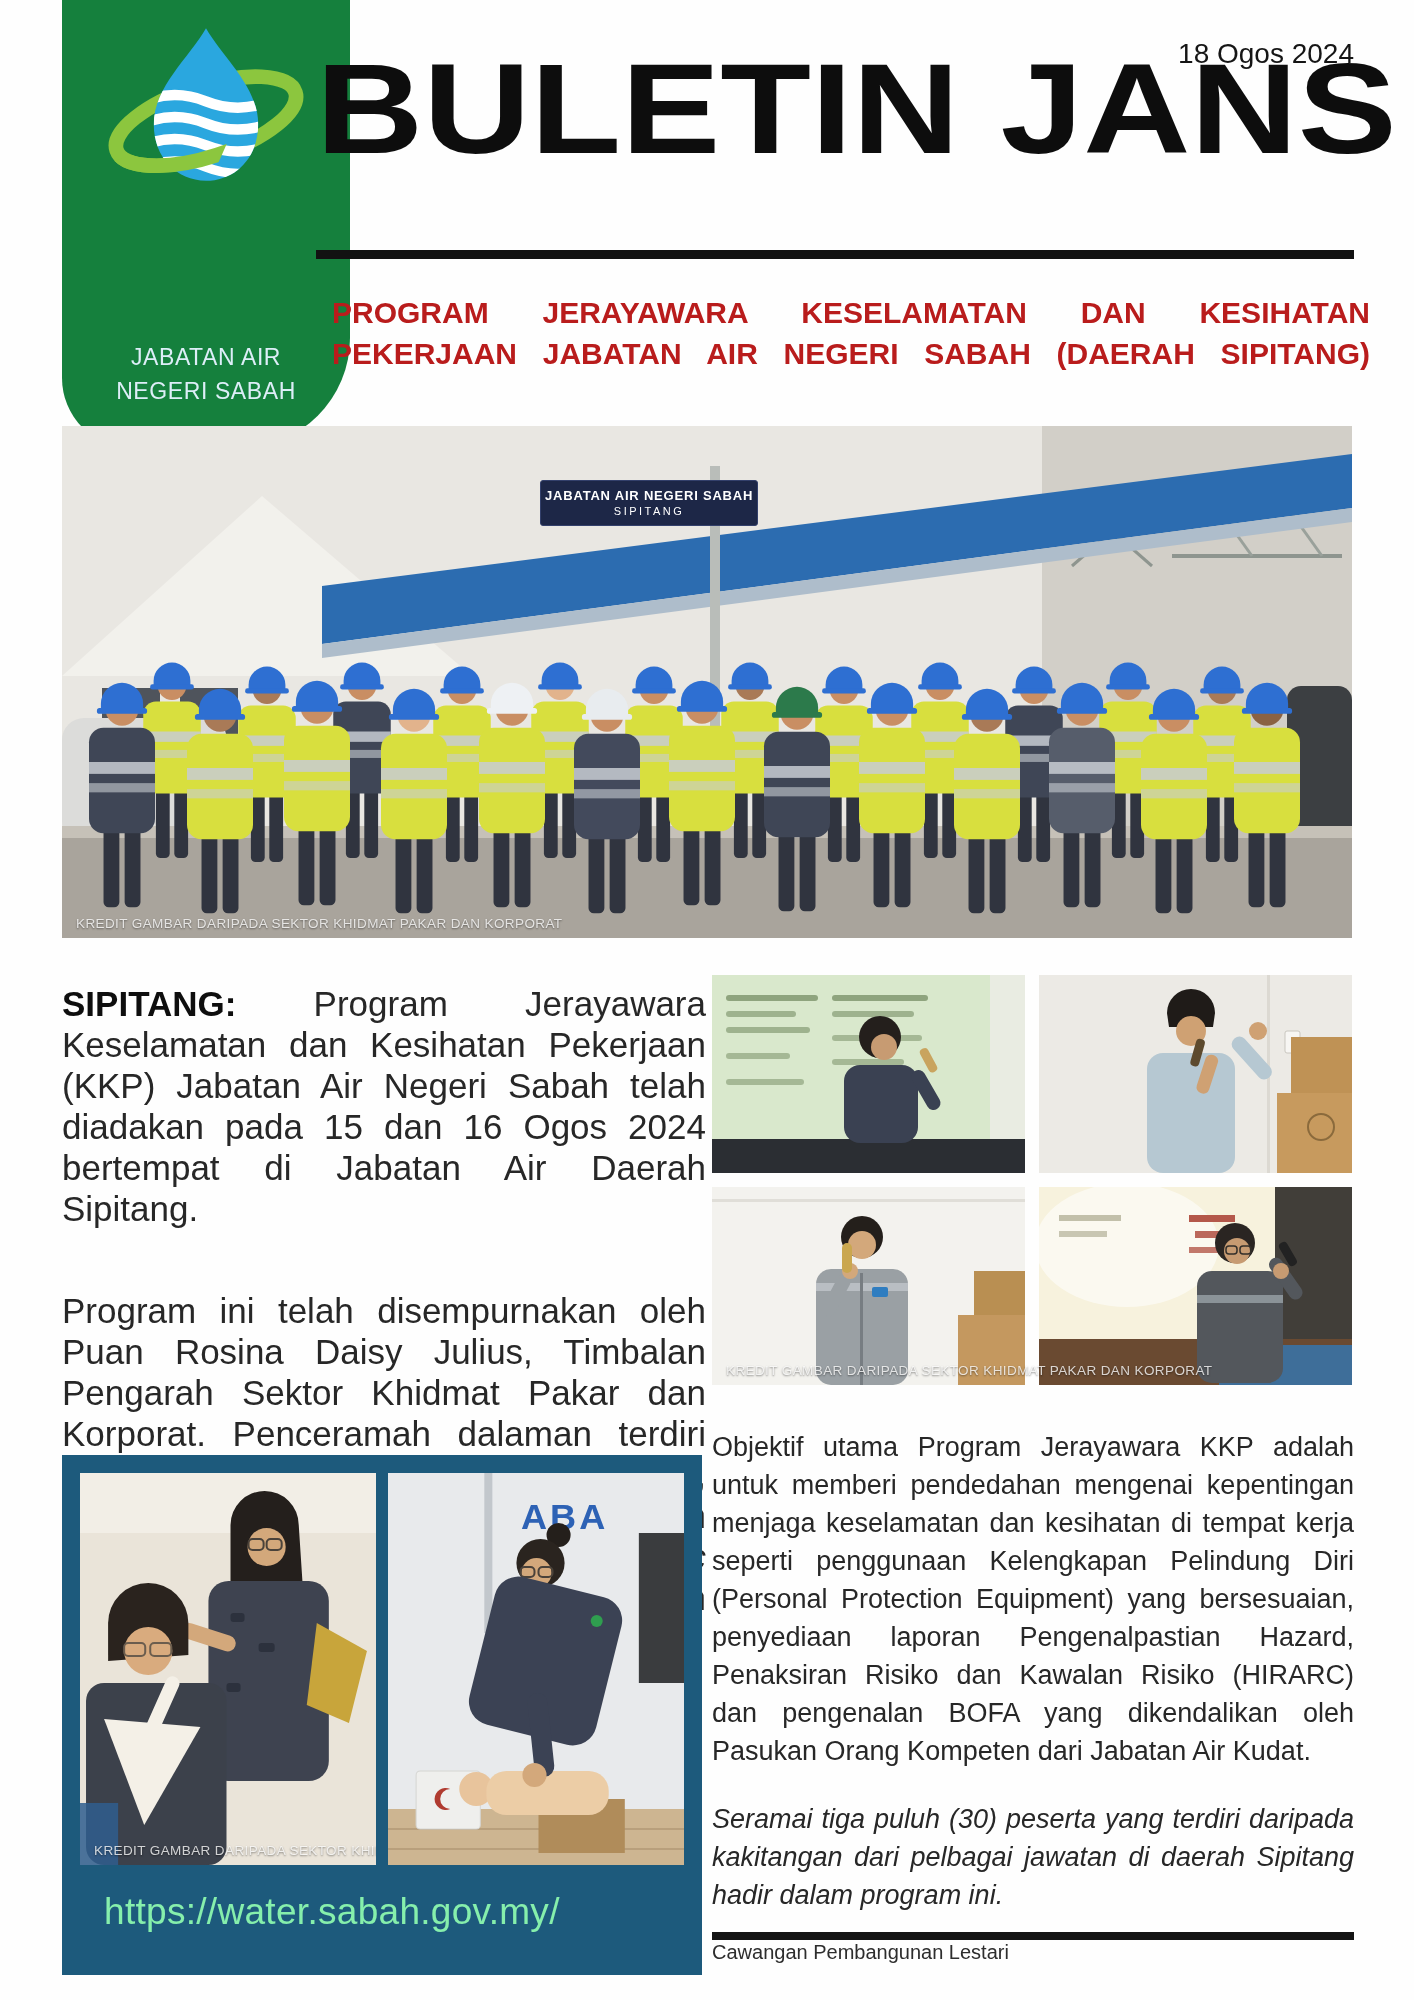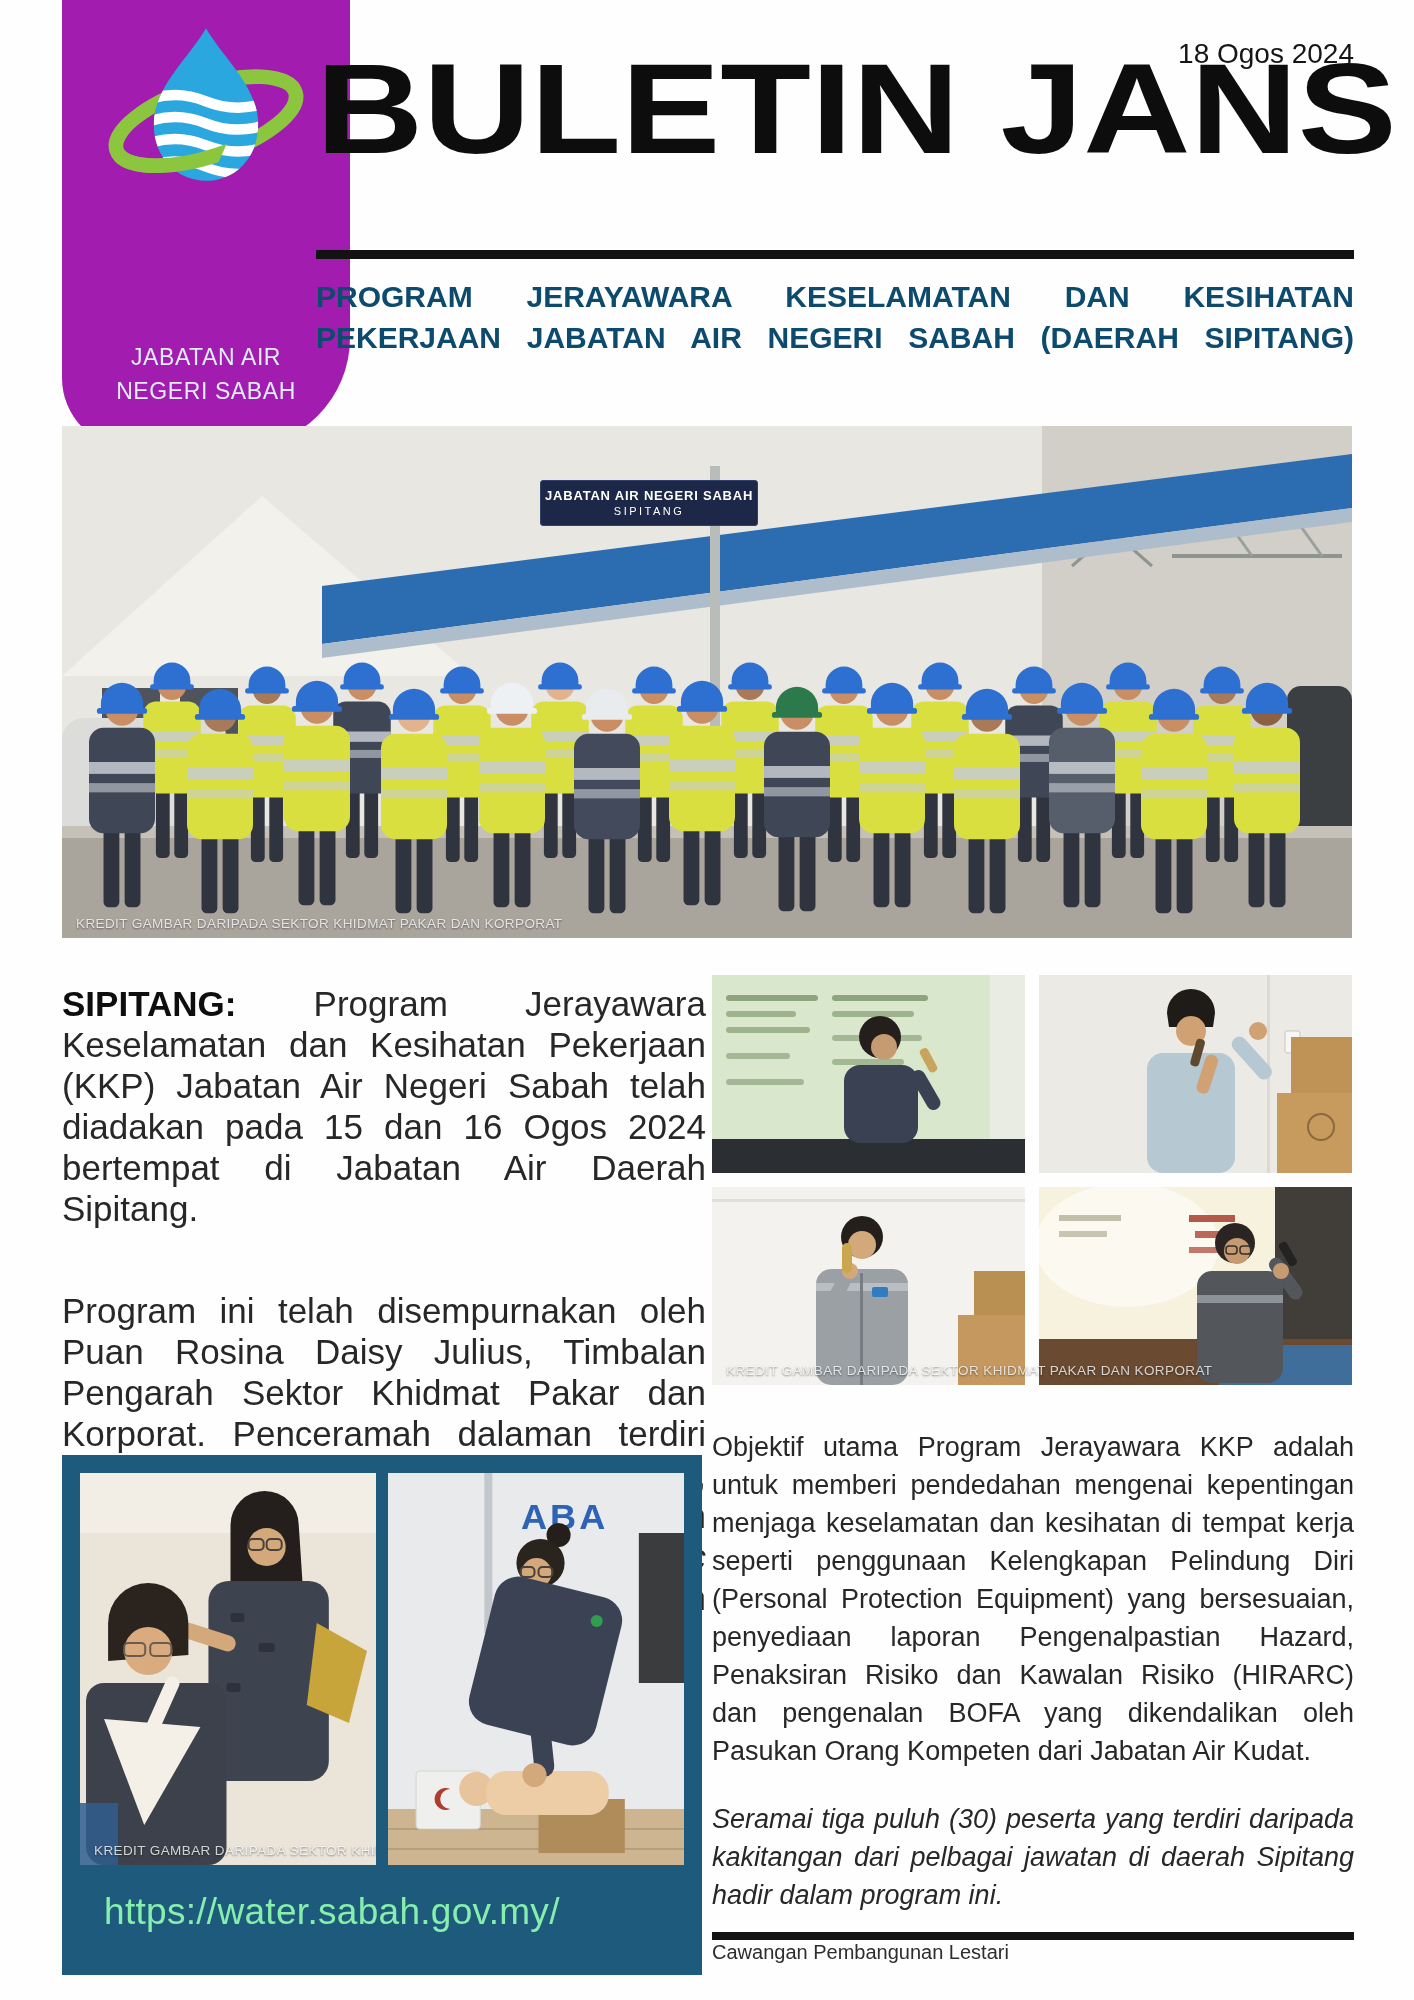--- a/index.html
+++ b/index.html
@@ -1,31 +1,31 @@
 <!DOCTYPE html>
 <html><head>
 <meta charset="utf-8">
 <style>
   html,body{margin:0;padding:0;background:#ffffff;}
   .page{position:relative;width:1414px;height:2000px;background:#fefefe;overflow:hidden;
         font-family:"Liberation Sans",sans-serif;color:#222;}
 
   
   .logo-panel{position:absolute;left:62px;top:0;width:288px;height:448px;
-              background:#a21caf;border-radius:0 0 110px 70px;}
+              background:#15803d;border-radius:0 0 110px 70px;}
   .logo-panel svg{position:absolute;left:39px;top:22px;}
   .brand-name{position:absolute;left:0;bottom:40px;width:100%;text-align:center;
               color:#ddeef8;font-size:23px;letter-spacing:.6px;line-height:34px;}
   .issue-date{position:absolute;right:60px;top:38px;font-size:28px;color:#151515;}
   .main-title{position:absolute;left:316px;top:44px;margin:0;font-size:128px;line-height:130px;
               font-weight:bold;color:#0d0d0d;letter-spacing:0;white-space:nowrap;
               transform:scaleX(1.16);transform-origin:left top;}
   .title-rule{position:absolute;left:316px;top:250px;width:1038px;height:9px;background:#121212;}
-  .subtitle{position:absolute;left:316px;top:276px;width:1038px;margin:0;
-            font-size:30px;font-weight:bold;color:#0c4a6e;line-height:41px;}
+  .subtitle{position:absolute;left:316px;top:276px;width:1038px;margin:16px;
+            font-size:30px;font-weight:bold;color:#b91c1c;line-height:41px;}
   .sub-line{text-align:justify;text-align-last:justify;}
 
   
   .gp{position:relative;overflow:hidden;background:#ddd;}
   .gp svg{display:block;width:100%;height:100%;}
   .credit{position:absolute;left:14px;bottom:7px;font-size:13.5px;color:rgba(255,255,255,.78);
           letter-spacing:.4px;text-shadow:0 1px 2px rgba(0,0,0,.45);white-space:nowrap;}
 
   
   .group-photo{position:absolute;left:62px;top:426px;width:1290px;height:512px;margin:0;}

